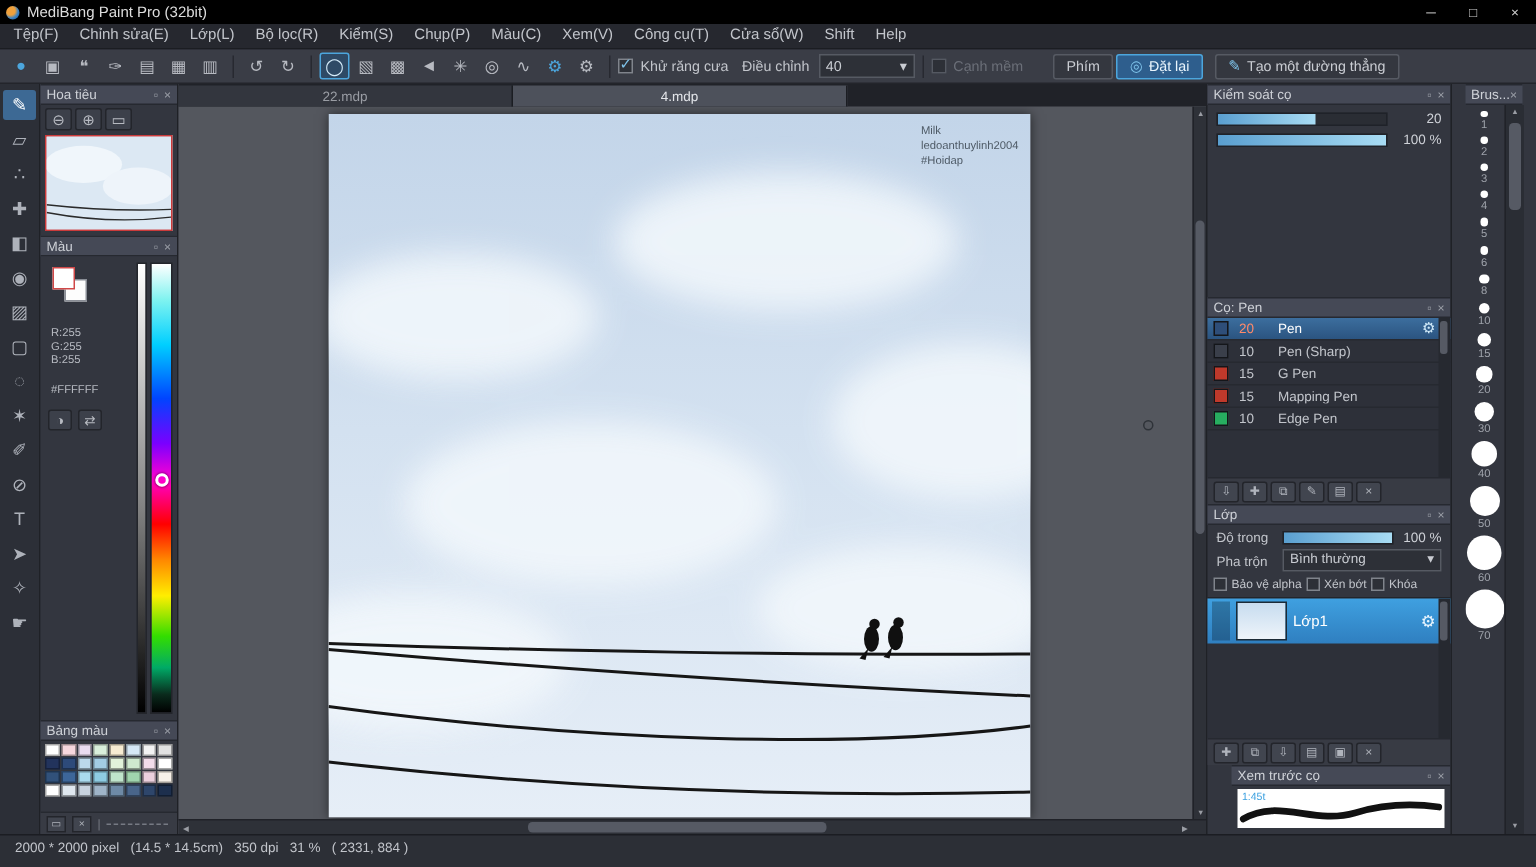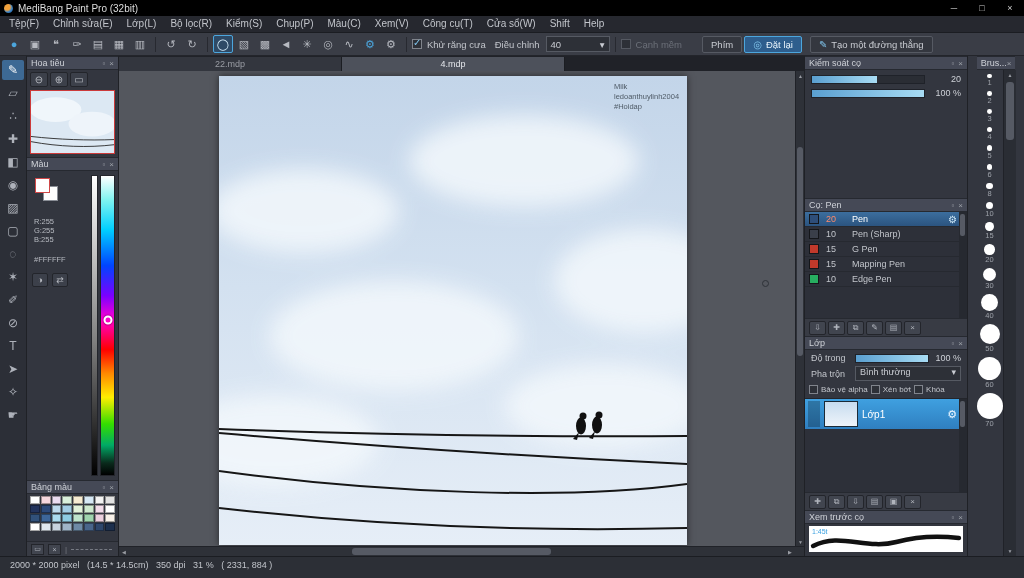--- a/index.html
+++ b/index.html
@@ -122,21 +122,21 @@
   .cbox{width:9px;height:9px;border:1px solid #80848c;background:#2d3037;flex:none;display:inline-block;}
   .layer-list{flex:1;margin-top:2px;background:#2d3039;border-top:1px solid #23252b;position:relative;min-height:0;}
   .layer-row{height:30px;display:flex;align-items:center;gap:4px;padding:0 10px 0 3px;background:linear-gradient(#3fa0e0,#2f7fc0);}
   .eye-cell{width:12px;height:26px;background:rgba(0,0,0,.25);flex:none;}
   .layer-thumb{width:34px;height:26px;border:1px solid #1b2a36;background:linear-gradient(180deg,#c7dcef,#eef4fa);flex:none;}
   .layer-name{color:#fff;font-size:10px;}
   .layer-gear{margin-left:auto;color:#eaf6ff;font-size:11px;}
   .layer-scroll{position:absolute;right:0;top:0;bottom:0;width:8px;background:#262930;}
   .layer-scroll .sthumb{position:absolute;left:1px;top:2px;width:5px;height:26px;background:#565a64;border-radius:2px;}
 
-  .preview-panel{height:46px;display:flex;flex-direction:column;}
+  .preview-panel{height:46px;display:flex;flex-direction:column;margin-left:16px;}
   .preview-box{flex:1;margin:2px 4px 4px;background:#fff;position:relative;overflow:hidden;}
   .preview-scale{position:absolute;left:3px;top:2px;color:#3aa0e0;font-size:7px;}
 
   
   .size-panel{width:57px;background:#33363f;border-left:1px solid #1f2126;display:flex;flex-direction:column;align-items:center;}
   .size-body{flex:1;display:flex;min-height:0;}
   .size-list{flex:1;display:flex;flex-direction:column;align-items:center;gap:5px;padding-top:4px;overflow:hidden;}
   .size-item{display:flex;flex-direction:column;align-items:center;gap:1px;}
   .size-circle{background:#fff;border-radius:50%;}
   .size-num{font-size:7.5px;line-height:7px;color:#9ea2aa;}

